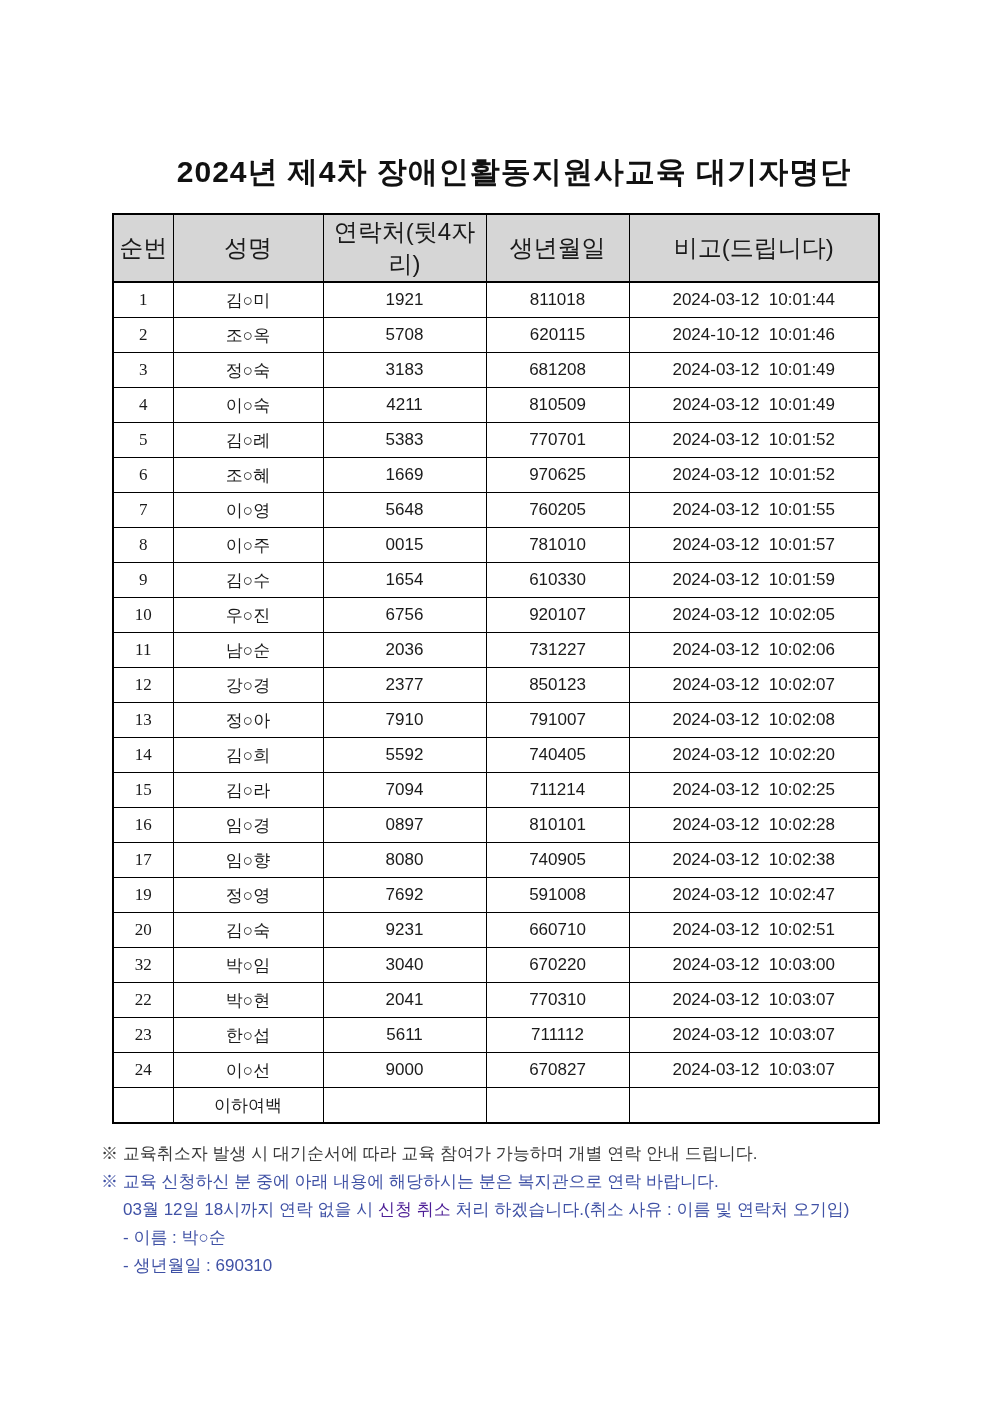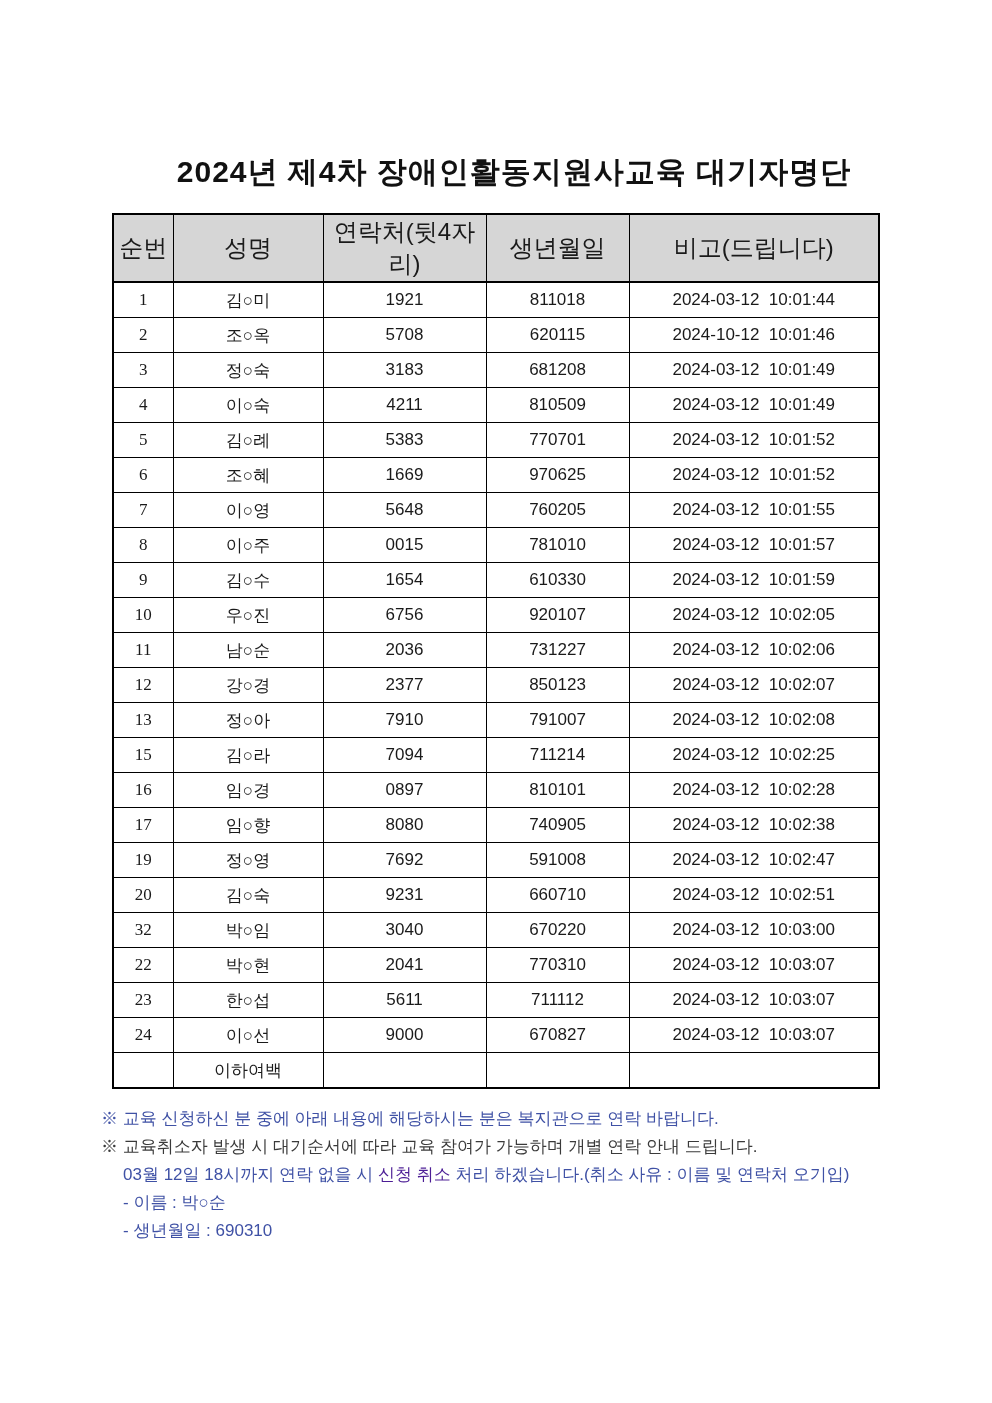--- a/index.html
+++ b/index.html
@@ -182,20 +182,27 @@
       <td class="col-time">2024-03-12  10:02:07</td>
     </tr>
         <tr>
       <td class="col-no">13</td>
       <td class="col-name">정○아</td>
       <td class="col-phone">7910</td>
       <td class="col-birth">791007</td>
       <td class="col-time">2024-03-12  10:02:08</td>
     </tr>
         <tr>
+      <td class="col-no">14</td>
+      <td class="col-name">김○희</td>
+      <td class="col-phone">5592</td>
+      <td class="col-birth">740405</td>
+      <td class="col-time">2024-03-12  10:02:20</td>
+    </tr>
+        <tr>
       <td class="col-no">15</td>
       <td class="col-name">김○라</td>
       <td class="col-phone">7094</td>
       <td class="col-birth">711214</td>
       <td class="col-time">2024-03-12  10:02:25</td>
     </tr>
         <tr>
       <td class="col-no">16</td>
       <td class="col-name">임○경</td>
       <td class="col-phone">0897</td>
@@ -255,20 +262,20 @@
         <td class="col-no"></td>
         <td class="col-name">이하여백</td>
         <td class="col-phone"></td>
         <td class="col-birth"></td>
         <td class="col-time"></td>
       </tr>
     </tbody>
   </table>
 
   <div class="notes">
+    <div class="note-line note-dark">※ 교육취소자 발생 시 대기순서에 따라 교육 참여가 가능하며 개별 연락 안내 드립니다.</div>
     <div class="note-line note-blue">※ 교육 신청하신 분 중에 아래 내용에 해당하시는 분은 복지관으로 연락 바랍니다.</div>
-    <div class="note-line note-dark">※ 교육취소자 발생 시 대기순서에 따라 교육 참여가 가능하며 개별 연락 안내 드립니다.</div>
     <div class="note-line note-blue note-indent"><span>03월 12일 18시까지 연락 없을 시 </span><span class="note-red">신청 취소</span><span> 처리 하겠습니다.(취소 사유 : 이름 및 연락처 오기입)</span></div>
     <div class="note-line note-blue note-indent">- 이름 : 박○순</div>
     <div class="note-line note-blue note-indent">- 생년월일 : 690310</div>
   </div>
 
 </div>
 
 </body></html>

